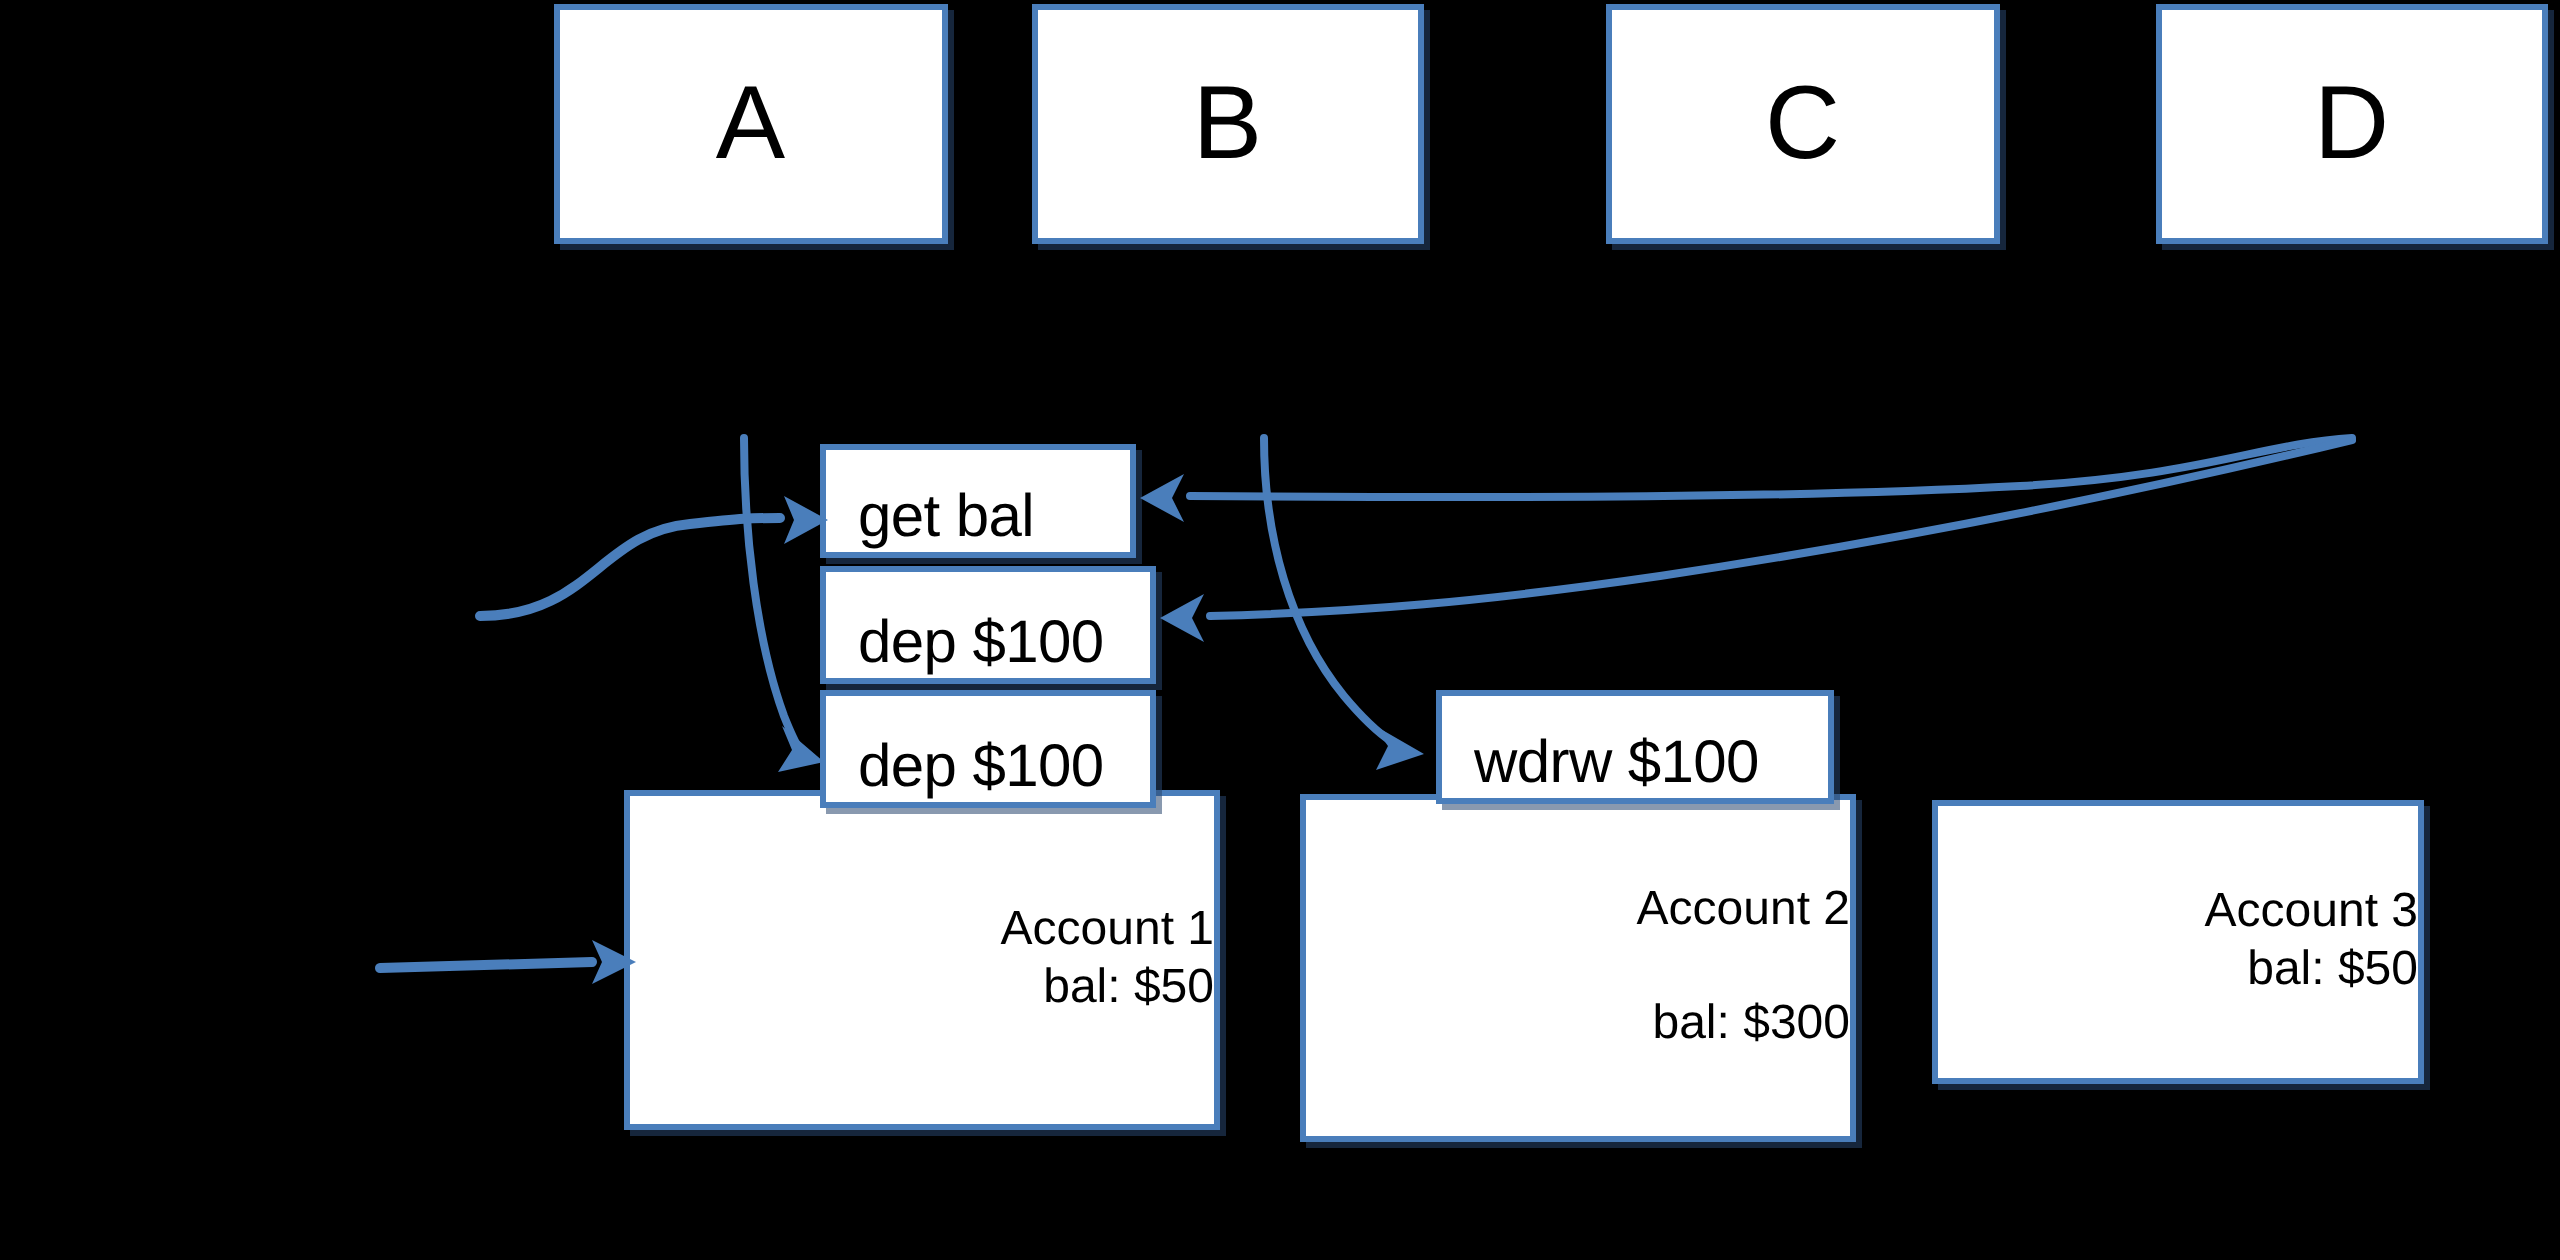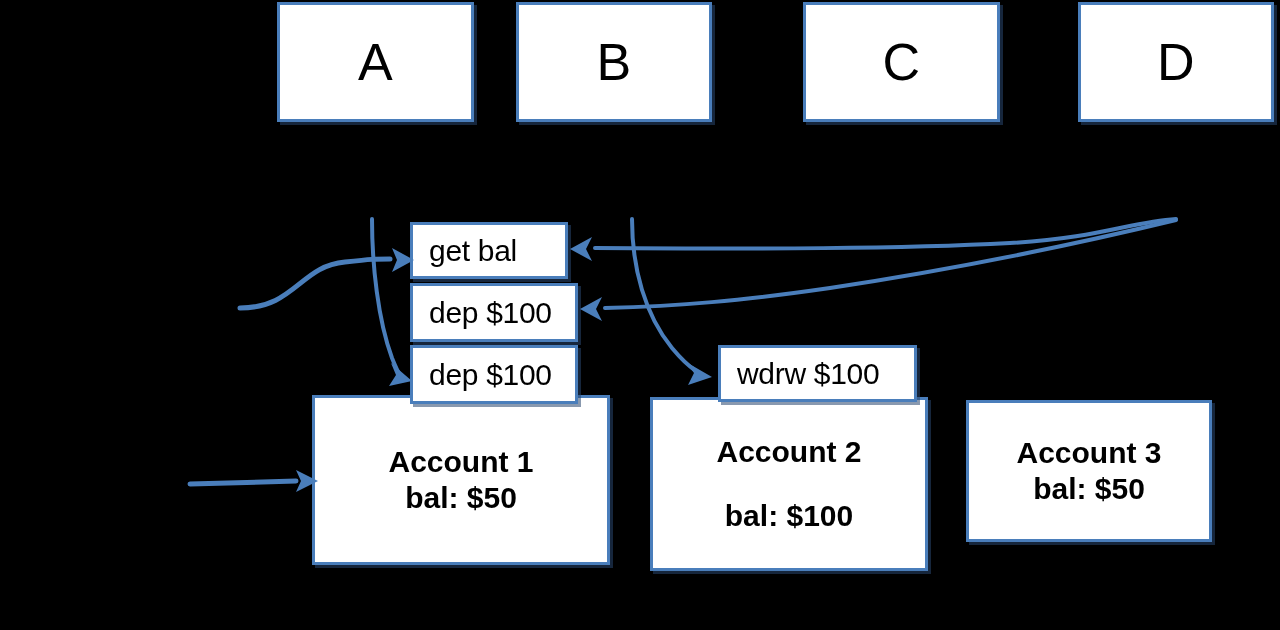--- a/index.html
+++ b/index.html
@@ -32,27 +32,28 @@
   }
   .proc {
     font-size: 52px;
     font-weight: 400;
     letter-spacing: 0.5px;
   }
   .msg {
     font-size: 30px;
     font-weight: 400;
     align-items: flex-start;
-    justify-content: center;
+    justify-content: flex-end;
     padding-left: 16px;
     letter-spacing: -0.3px;
   }
   .acct {
-    font-size: 30px;
-    font-weight: 700;
+    font-size: 24px;
+    font-weight: 400;
+    align-items: flex-end;
   }
   .acct .l2 { margin-top: 2px; }
 
   
   #arrows {
     position: absolute;
     left: 0; top: 0;
     width: 1280px;
     height: 630px;
     pointer-events: none;
@@ -83,21 +84,21 @@
   <div class="node proc" style="left:1078px; top:2px; width:196px; height:120px;">
     <span>D</span>
   </div>
 
   <div class="node acct" style="left:312px; top:395px; width:298px; height:170px;">
     <span class="l1">Account 1</span>
     <span class="l2">bal: $50</span>
   </div>
   <div class="node acct" style="left:650px; top:397px; width:278px; height:174px;gap:28px;">
     <span class="l1">Account 2</span>
-    <span class="l2">bal: $100</span>
+    <span class="l2">bal: $300</span>
   </div>
   <div class="node acct" style="left:966px; top:400px; width:246px; height:142px;">
     <span class="l1">Account 3</span>
     <span class="l2">bal: $50</span>
   </div>
 
   <div class="node msg" style="left:410px; top:222px; width:158px; height:57px;">
     <span>get bal</span>
   </div>
   <div class="node msg" style="left:410px; top:283px; width:168px; height:59px;">

